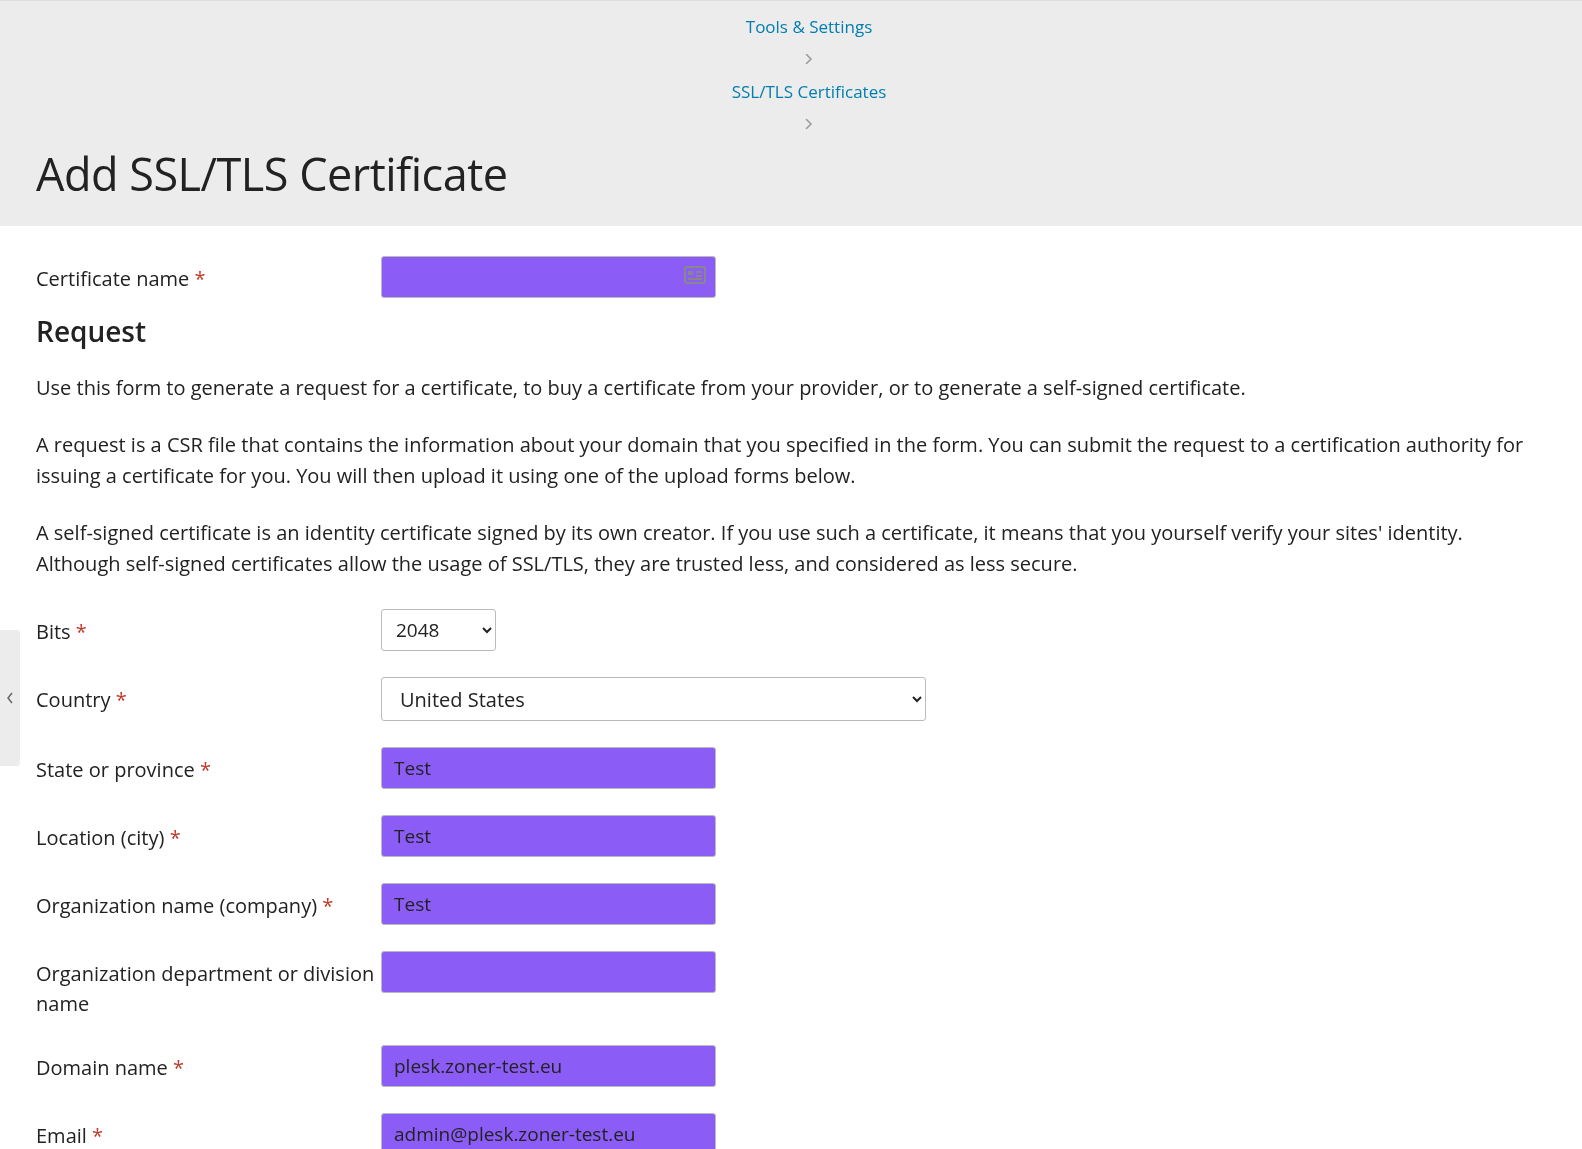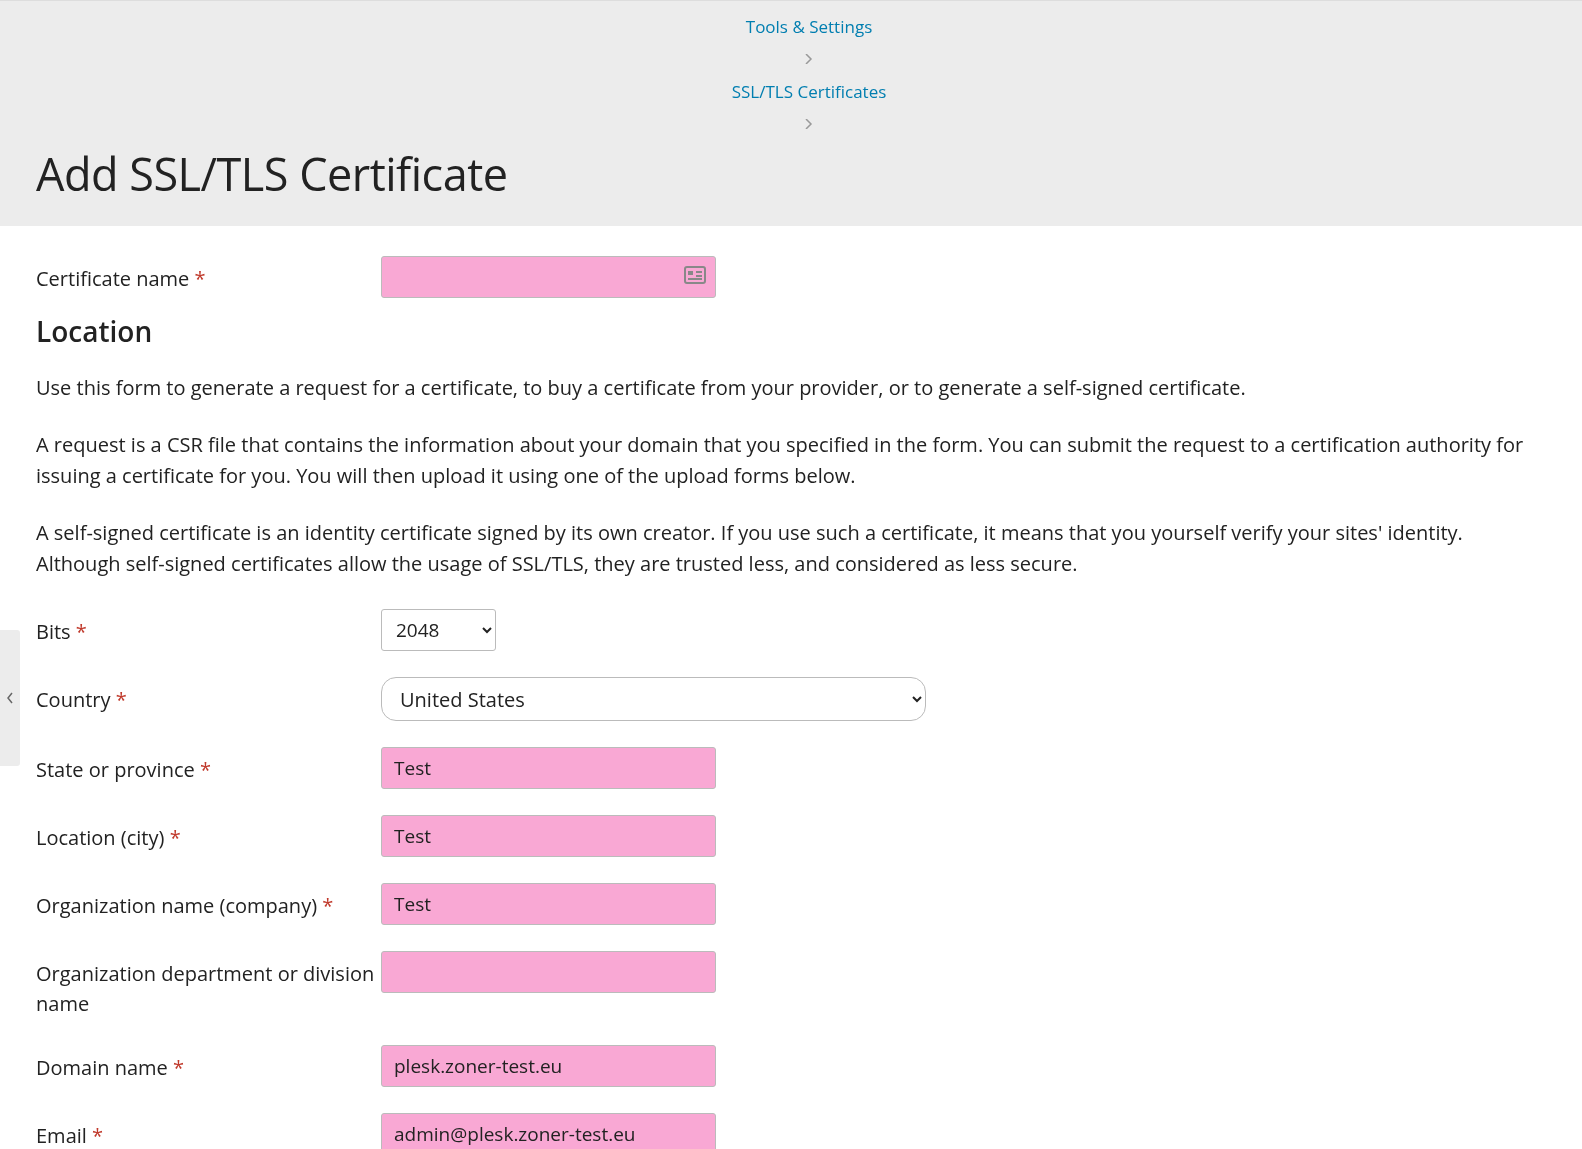--- a/index.html
+++ b/index.html
@@ -81,21 +81,21 @@
       max-width: 1510px;
     }
     input[type="text"], select {
       height: 42px;
       border: 1px solid #bbb;
       border-radius: 3px;
       padding: 0 12px;
       font-size: 19px;
       font-family: inherit;
       color: #222;
-      background: #f9a8d4;
+      background: #8b5cf6;
     }
     .input-cert-name {
       width: 335px;
       position: relative;
     }
     .input-cert-name input {
       width: 100%;
       padding-right: 40px;
     }
     .input-icon-right {
@@ -114,21 +114,21 @@
       border: 1px solid #bbb;
       border-radius: 3px;
       font-size: 19px;
       padding: 0 10px;
       background: #fff;
     }
     .select-country {
       width: 545px;
       height: 44px;
       border: 1px solid #bbb;
-      border-radius: 15px;
+      border-radius: 3px;
       font-size: 20px;
       padding: 0 14px;
       background: #fff;
     }
     .button-row {
       display: flex;
       gap: 16px;
       margin-top: 6px;
     }
     .btn {
@@ -198,21 +198,21 @@
           <rect x="1" y="1" width="20" height="16" rx="2" fill="none" stroke="#888" stroke-width="2"></rect>
           <rect x="4" y="5" width="5" height="4" fill="#888"></rect>
           <line x1="12" y1="6" x2="18" y2="6" stroke="#888" stroke-width="2"></line>
           <line x1="12" y1="10" x2="18" y2="10" stroke="#888" stroke-width="2"></line>
           <line x1="4" y1="13" x2="18" y2="13" stroke="#888" stroke-width="2"></line>
         </svg>
       </span>
     </div>
   </div>
 
-  <h2 class="settings-title">Location</h2>
+  <h2 class="settings-title">Request</h2>
 
   <p class="desc">Use this form to generate a request for a certificate, to buy a certificate from your provider, or to generate a self-signed certificate.</p>
   <p class="desc">A request is a CSR file that contains the information about your domain that you specified in the form. You can submit the request to a certification authority for issuing a certificate for you. You will then upload it using one of the upload forms below.</p>
   <p class="desc">A self-signed certificate is an identity certificate signed by its own creator. If you use such a certificate, it means that you yourself verify your sites' identity. Although self-signed certificates allow the usage of SSL/TLS, they are trusted less, and considered as less secure.</p>
 
   <div class="form-section">
 
     <div class="form-row row-gap">
       <div class="form-label">
         <span>Bits</span> <span class="req">*</span>

